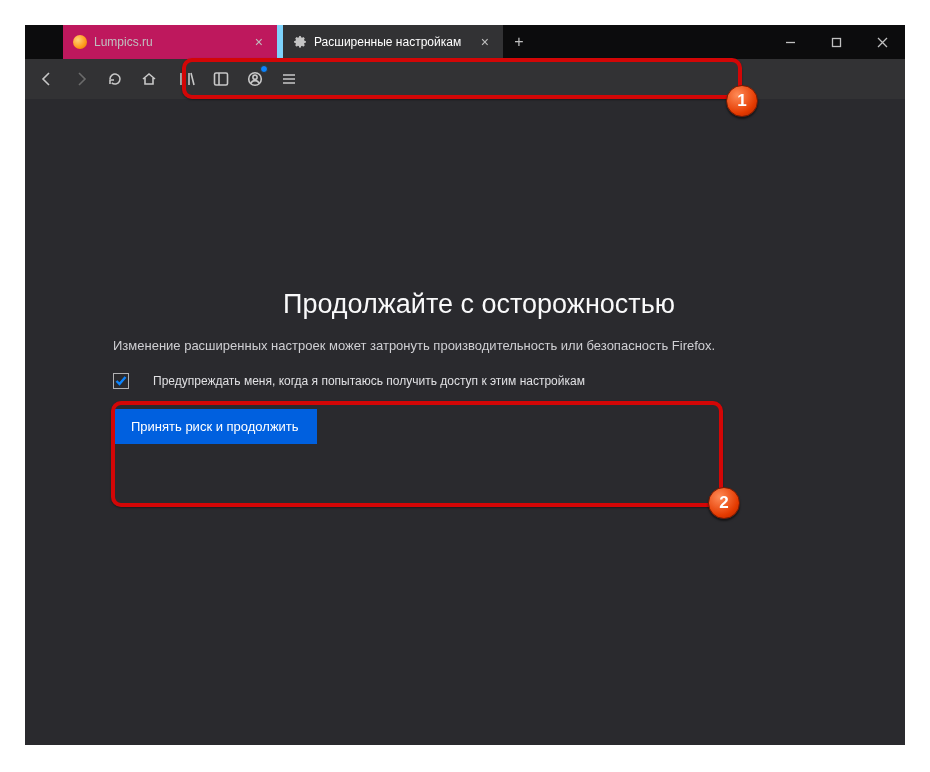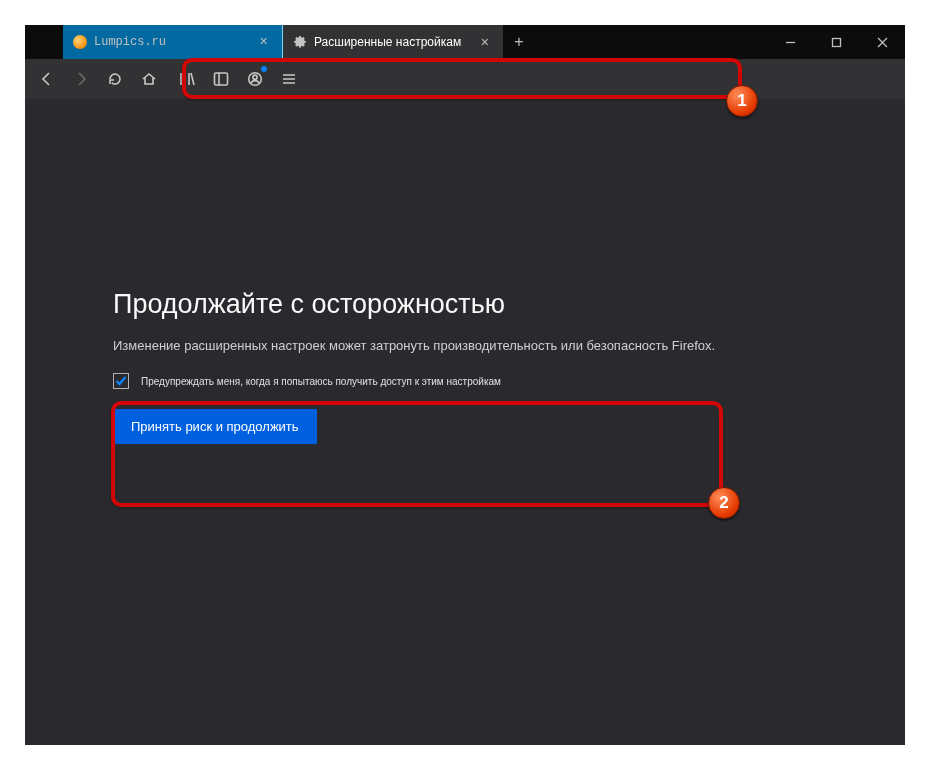--- a/index.html
+++ b/index.html
@@ -31,21 +31,21 @@
     display: flex;
     align-items: center;
     width: 220px;
     padding: 0 10px;
     color: #c0c0c0;
     font-size: 12px;
     position: relative;
     gap: 7px;
     cursor: default;
   }
-  .tab.inactive { background: #0369a1; border-right: 1px solid #7dd3fc; font-family: Liberation Mono, monospace; }
+  .tab.inactive { background: #be185d; border-right: 6px solid #7dd3fc; }
   .tab.active { background: #323234; color: #fff; }
   .tab-title { flex: 1; overflow: hidden; white-space: nowrap; text-overflow: ellipsis; }
   .tab-close { color: #c0c0c0; font-size: 14px; padding: 2px 4px; cursor: pointer; }
   .tab-favicon-orange {
     width: 14px; height: 14px; border-radius: 50%;
     background: radial-gradient(circle at 35% 35%, #ffd27a, #ff9a1a 60%, #d87400);
     flex: 0 0 14px;
   }
   .tab-favicon-gear {
     width: 14px; height: 14px; flex: 0 0 14px;
@@ -128,30 +128,31 @@
   }
   .content-inner {
     padding: 190px 0 0 88px;
     width: 820px;
   }
   .heading {
     font-size: 27px;
     font-weight: 300;
     color: #f9f9fa;
     margin-bottom: 18px;
+    text-align: center;
   }
   .warning-text {
     font-size: 13px;
     color: #cfcfd3;
     margin-bottom: 20px;
   }
   .checkbox-row {
-    display: flex; align-items: center; gap: 12px;
+    display: flex; align-items: center; gap: 24px;
     margin-bottom: 20px;
-    font-size: 10px;
+    font-size: 12px;
     color: #e0e0e3;
   }
   .cbox {
     width: 16px; height: 16px;
     border: 1px solid #b1b1b3;
     background: #2a2a2e;
     display: flex; align-items: center; justify-content: center;
     cursor: pointer;
     flex: 0 0 16px;
   }

